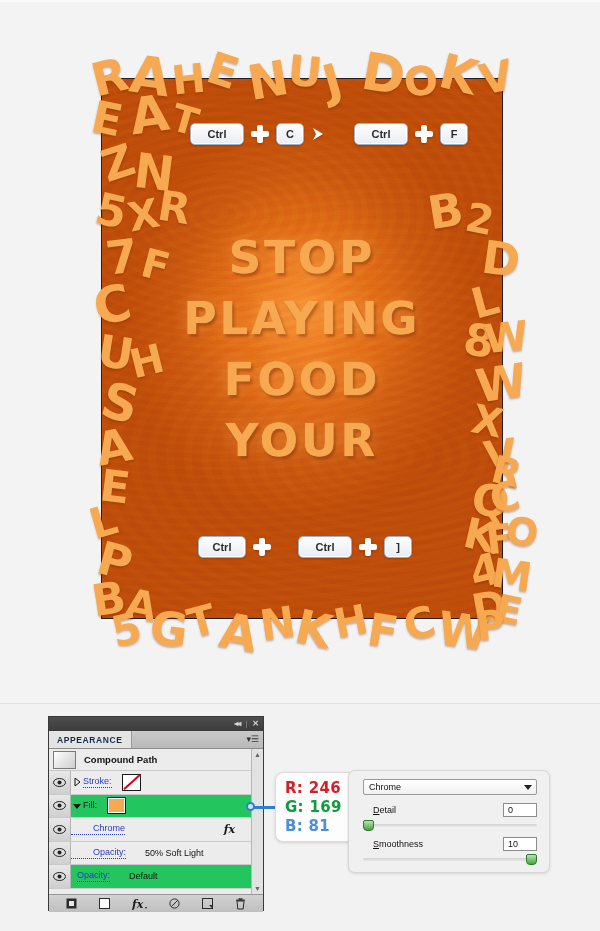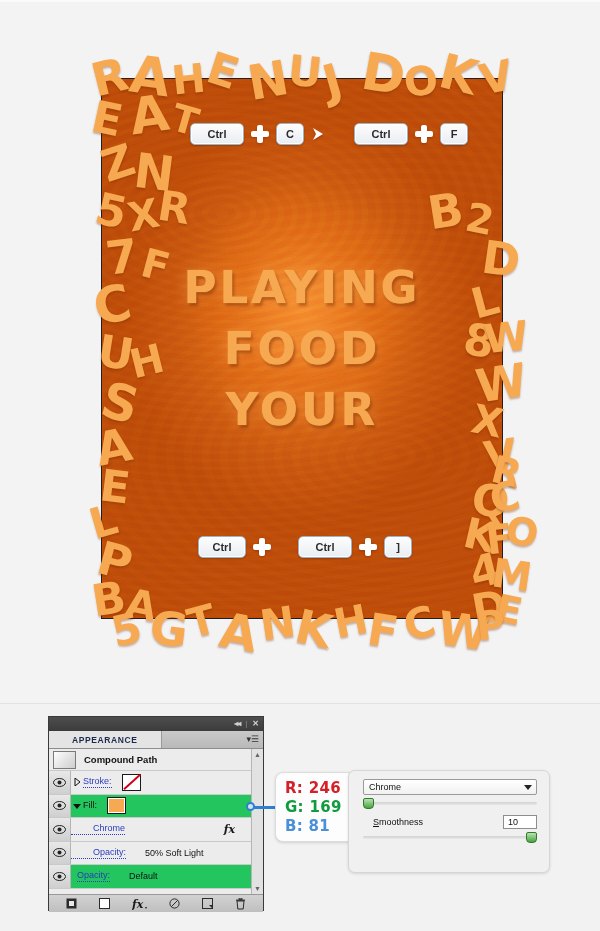--- a/index.html
+++ b/index.html
@@ -115,21 +115,21 @@
     padding-right:5px;
   }
   .tb-ico{color:#d2d2d2;font-size:8px;line-height:1;font-weight:bold;letter-spacing:-1px;}
   .tb-sep{color:#888;font-size:8px;line-height:1;}
   .panel-tabs{
     height:17px;background:linear-gradient(#c9c9c9,#b9b9b9);
     display:flex;align-items:stretch;border-bottom:1px solid #8c8c8c;
   }
   .tab-active{
     background:#e4e4e4;color:#1a2a4a;font-size:8.5px;font-weight:bold;
-    letter-spacing:.6px;display:flex;align-items:center;padding:0 23px;
+    letter-spacing:.6px;display:flex;align-items:center;padding:0 8px;
     border-right:1px solid #9a9a9a;
   }
   .tab-filler{flex:1;position:relative;}
   .tab-menu{position:absolute;right:4px;top:4px;color:#333;font-size:9px;line-height:1;}
   .panel-body{position:relative;height:145px;background:#ececec;display:flex;}
   .rows{flex:1;min-width:0;}
   .row{
     height:23.5px;display:flex;align-items:center;
     border-bottom:1px solid #c9c9c9;background:#ececec;
     box-sizing:border-box;
@@ -312,20 +312,21 @@
           <span class="ltr" style="left: 188px; top: 554px; font-size: 42px; transform: rotate(-8deg);">N</span>
           <span class="ltr" style="left: 224px; top: 558px; font-size: 46px; transform: rotate(13deg);">K</span>
           <span class="ltr" style="left: 262px; top: 552px; font-size: 40px; transform: rotate(-11deg);">H</span>
           <span class="ltr" style="left: 296px; top: 560px; font-size: 44px; transform: rotate(9deg);">F</span>
           <span class="ltr" style="left: 332px; top: 554px; font-size: 42px; transform: rotate(-14deg);">C</span>
           <span class="ltr" style="left: 366px; top: 560px; font-size: 46px; transform: rotate(8deg);">W</span>
           <span class="ltr" style="left: 404px; top: 556px; font-size: 40px; transform: rotate(-6deg);">P</span>
         </div>
 
       <div class="headline" id="headline">
+          <div class="hl-line">STOP</div>
           <div class="hl-line">PLAYING</div>
           <div class="hl-line">FOOD</div>
           <div class="hl-line">YOUR</div>
         </div>
     </div>
 
     <div class="keyrow" style="left:170px;top:123px;">
       <div class="key w-wide">Ctrl</div>
       <div class="plus"></div>
       <div class="key w-narrow">C</div>
@@ -502,20 +503,24 @@
       <span>81</span>
     </div>
   </div>
 
   <div class="fxpanel">
     <div class="combo">
       <span>Chrome</span>
       <span class="caret"></span>
     </div>
 
+    <div class="fld-row">
+      <span class="fld-label"><u>D</u><span>etail</span></span>
+      <span class="fld-input">0</span>
+    </div>
     <div class="slider detail">
       <div class="slider-track"></div>
       <div class="slider-knob"></div>
     </div>
 
     <div class="fld-row">
       <span class="fld-label"><u>S</u><span>moothness</span></span>
       <span class="fld-input">10</span>
     </div>
     <div class="slider smooth">

